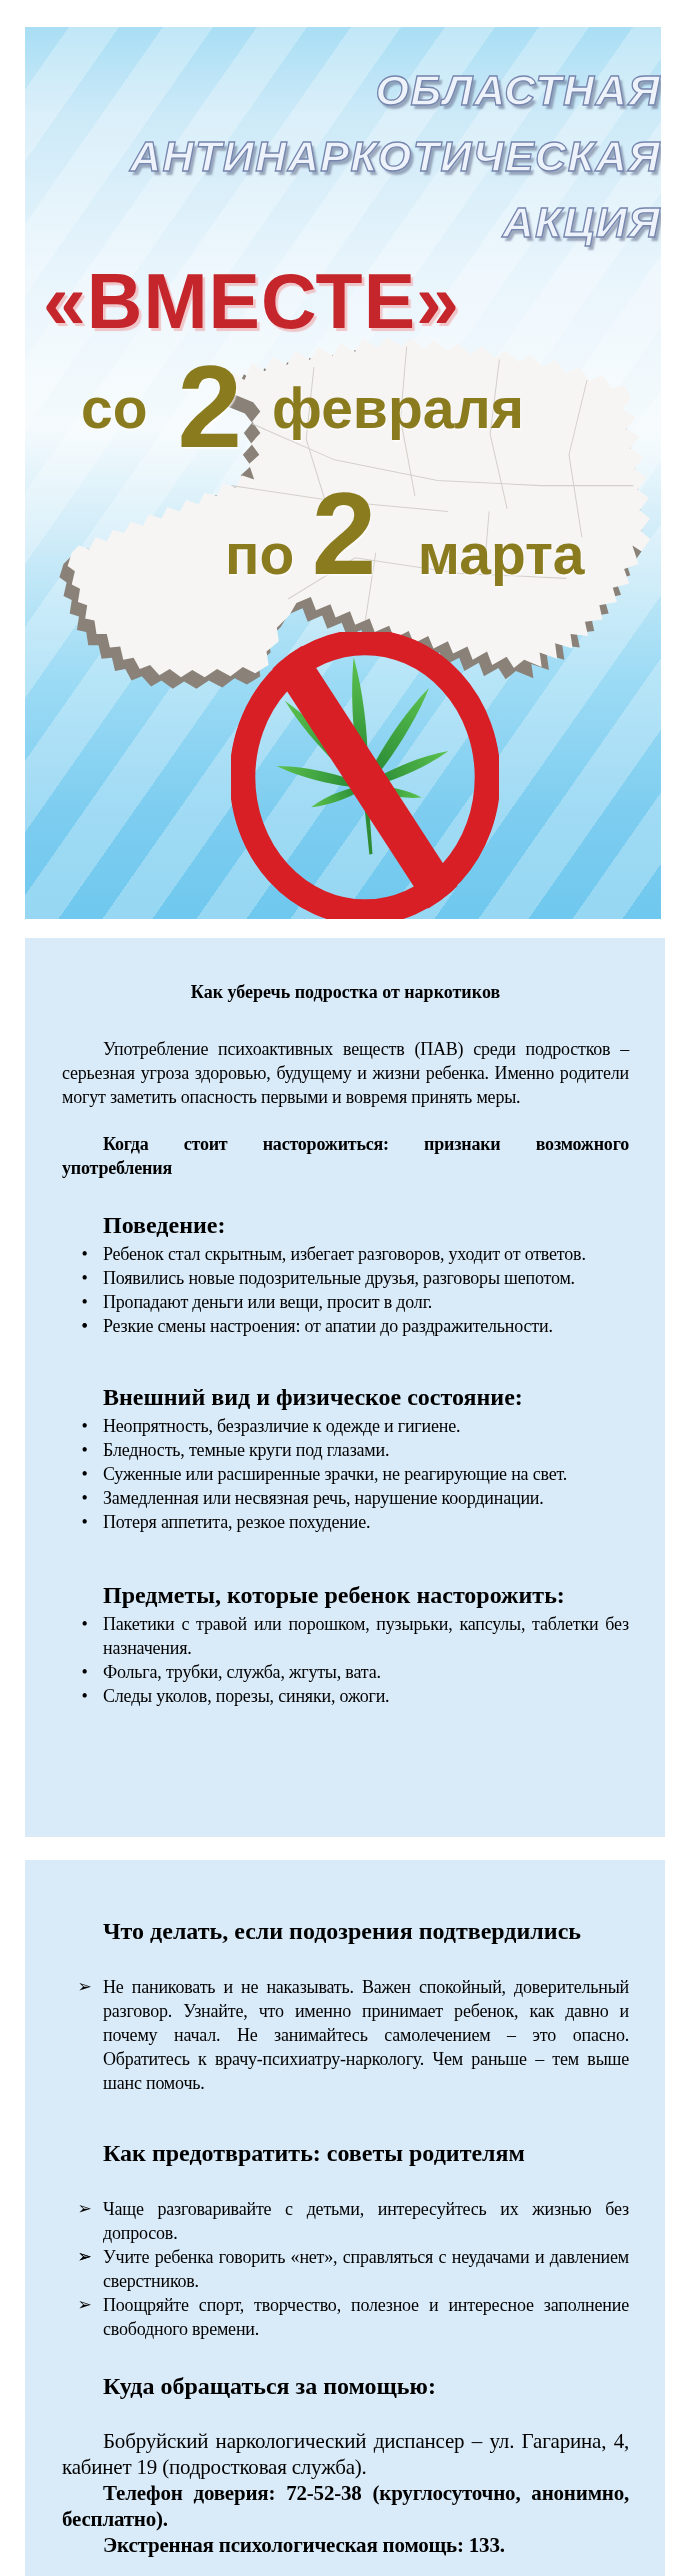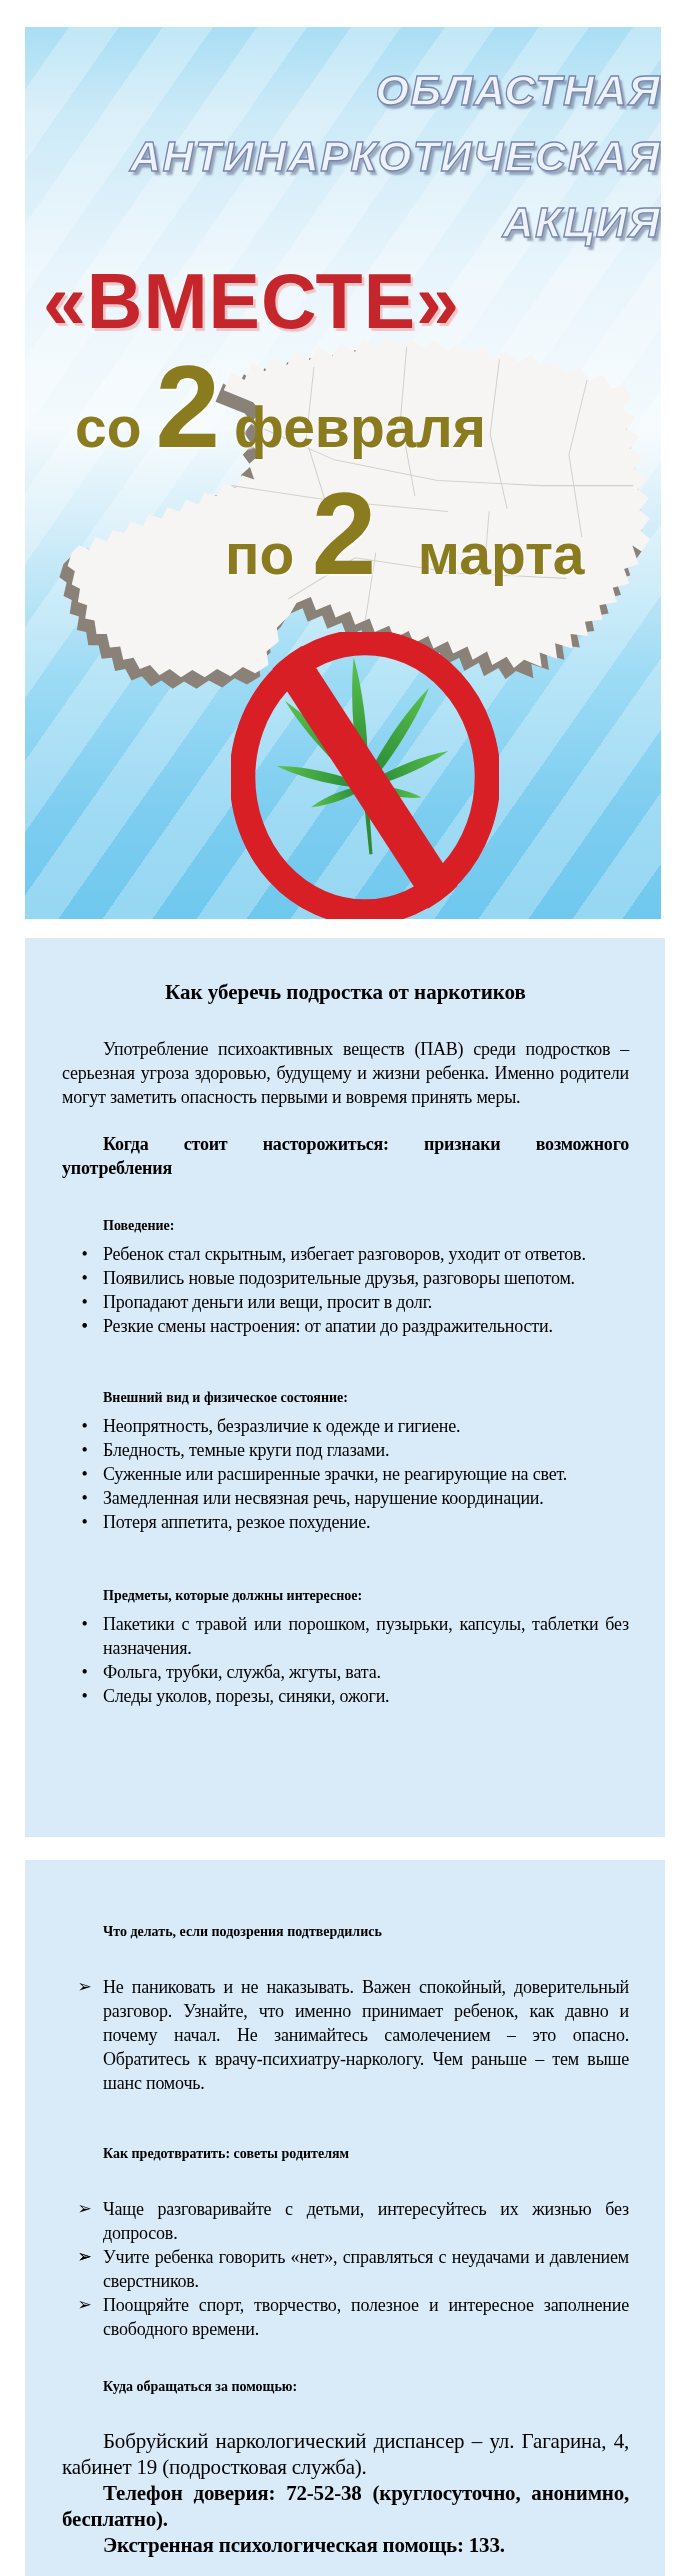--- a/index.html
+++ b/index.html
@@ -36,41 +36,41 @@
   .map-shadow{fill:#8a8178;}
   .map-fill{fill:#f7f5f3;}
   .map-borders{fill:none;stroke:#d0ccc8;stroke-width:2;opacity:.9;}
   .date-row{
     position:absolute;display:flex;align-items:baseline;
     font-family:"Liberation Sans","DejaVu Sans",sans-serif;font-weight:bold;
     color:#8a7b1e;text-shadow:1px 1.5px 1.5px rgba(255,255,255,.7);
   }
   .date-row .word{font-size:57px;}
   .date-row .bigday{font-size:116px;line-height:93px;}
-  .row1{left:50px;top:334px;gap:14px;}
+  .row1{left:56px;top:334px;gap:30px;align-items:center;}
   .row2{left:200px;top:461px;gap:17.5px;}
   .row2 .gap2{margin-left:24px;}
   .nosign{position:absolute;left:206px;top:605px;width:268px;height:291px;}
   
   .panel{
     position:absolute;left:25px;width:640px;background:#d9eaf8;
     padding:0 36px 0 37px;box-sizing:border-box;
   }
   #panel1{top:938px;height:899px;}
   #panel2{top:1860px;height:902px;}
   .panel h1{
-    font-size:21px;line-height:29px;font-weight:bold;text-align:center;
+    font-size:18px;line-height:29px;font-weight:bold;text-align:center;
     margin:0;padding-top:40px;
   }
   .panel p{margin:0;font-size:18px;line-height:24px;letter-spacing:-0.2px;text-align:justify;}
   .intro{margin-top:30px !important;text-indent:41px;}
   .subhead{font-weight:bold;font-size:19px;line-height:25px;margin-top:23px !important;}
   .subhead .stretch{display:block;text-indent:41px;text-align:justify;text-align-last:justify;}
   .panel h2{
-    font-size:14px;line-height:25px;font-weight:bold;margin:0;text-indent:41px;text-align:left;
+    font-size:24px;line-height:25px;font-weight:bold;margin:0;text-indent:41px;text-align:left;
   }
   .h2-behavior{margin-top:33px !important;}
   .h2-appearance{margin-top:47px !important;}
   .h2-objects{margin-top:49px !important;}
   .h2-confirmed{padding-top:59px;font-size:20.6px;}
   .h2-prevent{margin-top:46px !important;}
   .h2-help{margin-top:33px !important;font-size:24px;line-height:29px;}
   .panel ul{list-style:none;margin:4.1px 0 0 0;padding:0;}
   .panel li{
     position:relative;padding-left:41px;font-size:18px;line-height:24px;
@@ -191,21 +191,21 @@
 
     <h2 class="h2-appearance">Внешний вид и физическое состояние:</h2>
     <ul>
       <li><span class="marker">•</span><span>Неопрятность, безразличие к одежде и гигиене.</span></li>
       <li><span class="marker">•</span><span>Бледность, темные круги под глазами.</span></li>
       <li><span class="marker">•</span><span>Суженные или расширенные зрачки, не реагирующие на свет.</span></li>
       <li><span class="marker">•</span><span>Замедленная или несвязная речь, нарушение координации.</span></li>
       <li><span class="marker">•</span><span>Потеря аппетита, резкое похудение.</span></li>
     </ul>
 
-    <h2 class="h2-objects">Предметы, которые должны интересное:</h2>
+    <h2 class="h2-objects">Предметы, которые ребенок насторожить:</h2>
     <ul>
       <li><span class="marker">•</span><span>Пакетики с травой или порошком, пузырьки, капсулы, таблетки без назначения.</span></li>
       <li><span class="marker">•</span><span>Фольга, трубки, служба, жгуты, вата.</span></li>
       <li><span class="marker">•</span><span>Следы уколов, порезы, синяки, ожоги.</span></li>
     </ul>
   </section>
 
   <section class="panel" id="panel2">
     <h2 class="h2-confirmed">Что делать, если подозрения подтвердились</h2>
     <ul class="arrows">

